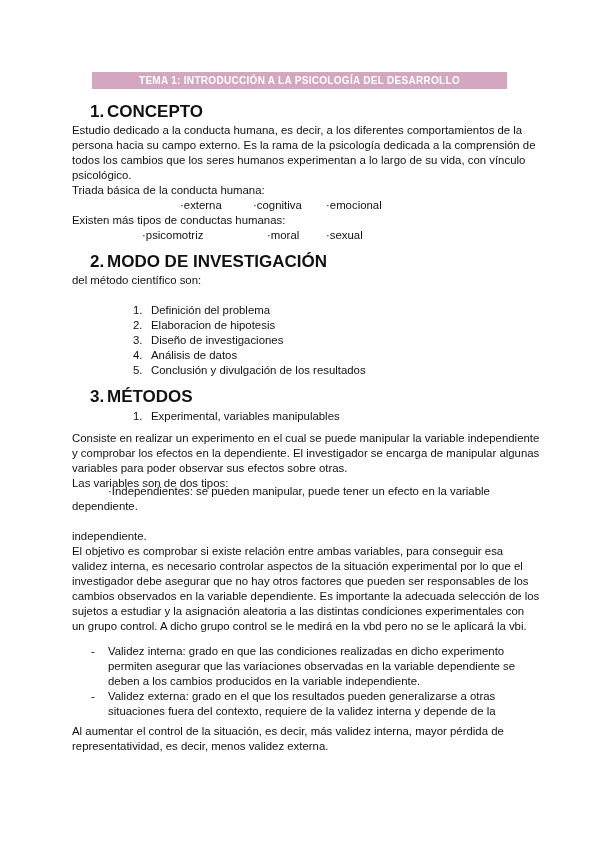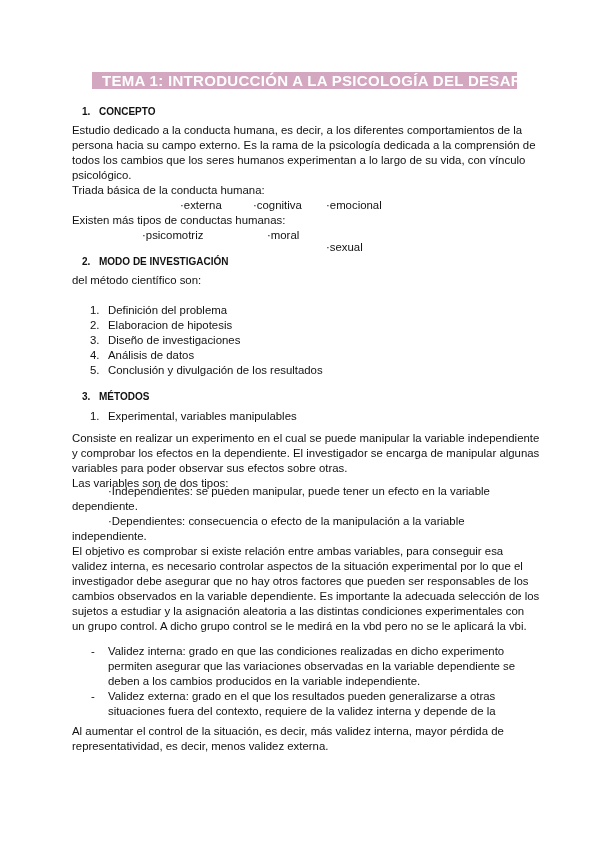--- a/index.html
+++ b/index.html
@@ -24,32 +24,31 @@
     }
     .title-bar {
       position: absolute;
       left: 92px;
       top: 72px;
       width: 415px;
       height: 17px;
       background: #d4a7c0;
       color: #ffffff;
       font-weight: bold;
-      font-size: 15px;
+      font-size: 10px;
       line-height: 17px;
       text-align: center;
       letter-spacing: 0.3px;
       white-space: nowrap;
-      padding-left: 10px;
     }
     .heading {
       position: absolute;
-      left: 82px;
+      left: 90px;
       font-weight: bold;
-      font-size: 10px;
+      font-size: 17px;
       line-height: 15px;
       white-space: nowrap;
     }
     .heading .num {
       display: inline-block;
       width: 17px;
     }
     .para {
       position: absolute;
       left: 72px;
@@ -66,20 +65,21 @@
       white-space: nowrap;
     }
     .olist {
       position: absolute;
       left: 90px;
     }
     .olist .item {
       display: block;
       height: 15px;
       white-space: nowrap;
+      margin-left: 43px;
     }
     .olist .num {
       display: inline-block;
       width: 18px;
     }
     .dash-list {
       position: absolute;
       left: 91px;
     }
     .dash-item {
@@ -114,21 +114,21 @@
   </div>
 
   <span class="abs" style="left:180px; top:198px;">·externa</span>
   <span class="abs" style="left:253px; top:198px;">·cognitiva</span>
   <span class="abs" style="left:326px; top:198px;">·emocional</span>
 
   <span class="abs" style="left:72px; top:213px;">Existen más tipos de conductas humanas:</span>
 
   <span class="abs" style="left:142px; top:228px;">·psicomotriz</span>
   <span class="abs" style="left:267px; top:228px;">·moral</span>
-  <span class="abs" style="left:326px; top:240px;">·sexual</span>
+  <span class="abs" style="left:326px; top:228px;">·sexual</span>
 
   <div class="heading" style="top:254px;">
     <span class="num">2.</span><span>MODO DE INVESTIGACIÓN</span>
   </div>
 
   <div class="para" style="top:273px;">
     <span class="line">del método científico son:</span>
   </div>
 
   <div class="olist" style="top:303px;">
@@ -149,21 +149,20 @@
 
   <div class="para" style="top:423px;margin-top:8px;">
     <span class="line">Consiste en realizar un experimento en el cual se puede manipular la variable independiente</span>
     <span class="line">y comprobar los efectos en la dependiente. El investigador se encarga de manipular algunas</span>
     <span class="line">variables para poder observar sus efectos sobre otras.</span>
     <span class="line">Las variables son de dos tipos:</span>
   </div>
 
   <span class="abs" style="left:108px; top:484px;">·Independientes: se pueden manipular, puede tener un efecto en la variable</span>
   <span class="abs" style="left:72px; top:499px;">dependiente.</span>
-  <span class="abs" style="left:108px; top:514px;">·Dependientes: consecuencia o efecto de la manipulación a la variable</span>
   <span class="abs" style="left:72px; top:529px;">independiente.</span>
 
   <div class="para" style="top:544px;">
     <span class="line">El objetivo es comprobar si existe relación entre ambas variables, para conseguir esa</span>
     <span class="line">validez interna, es necesario controlar aspectos de la situación experimental por lo que el</span>
     <span class="line">investigador debe asegurar que no hay otros factores que pueden ser responsables de los</span>
     <span class="line">cambios observados en la variable dependiente. Es importante la adecuada selección de los</span>
     <span class="line">sujetos a estudiar y la asignación aleatoria a las distintas condiciones experimentales con</span>
     <span class="line">un grupo control. A dicho grupo control se le medirá en la vbd pero no se le aplicará la vbi.</span>
   </div>

